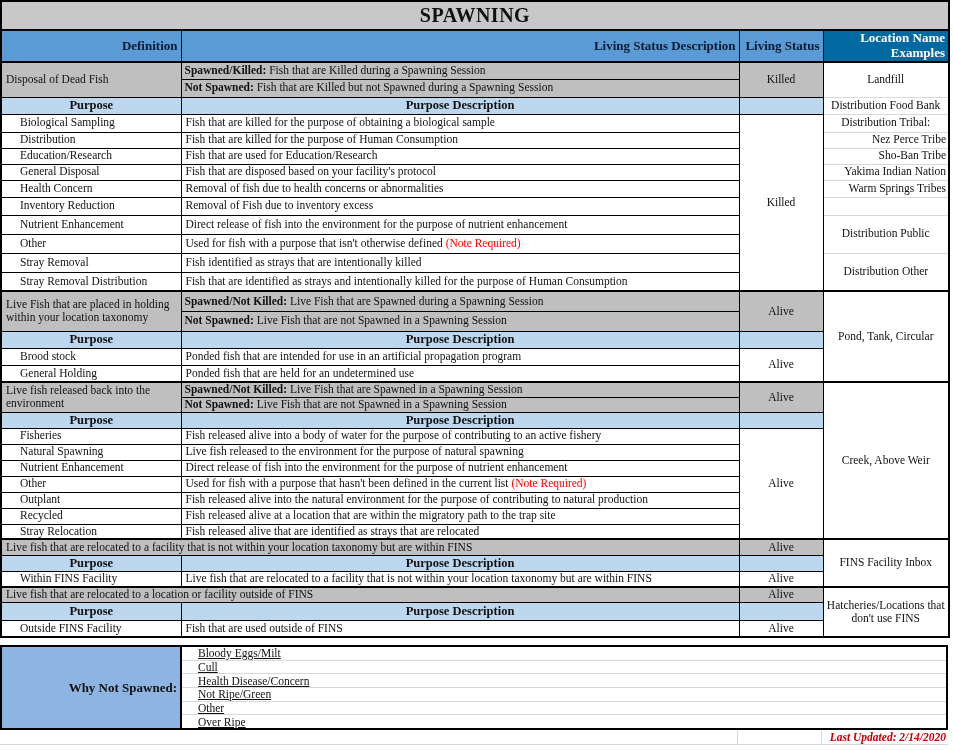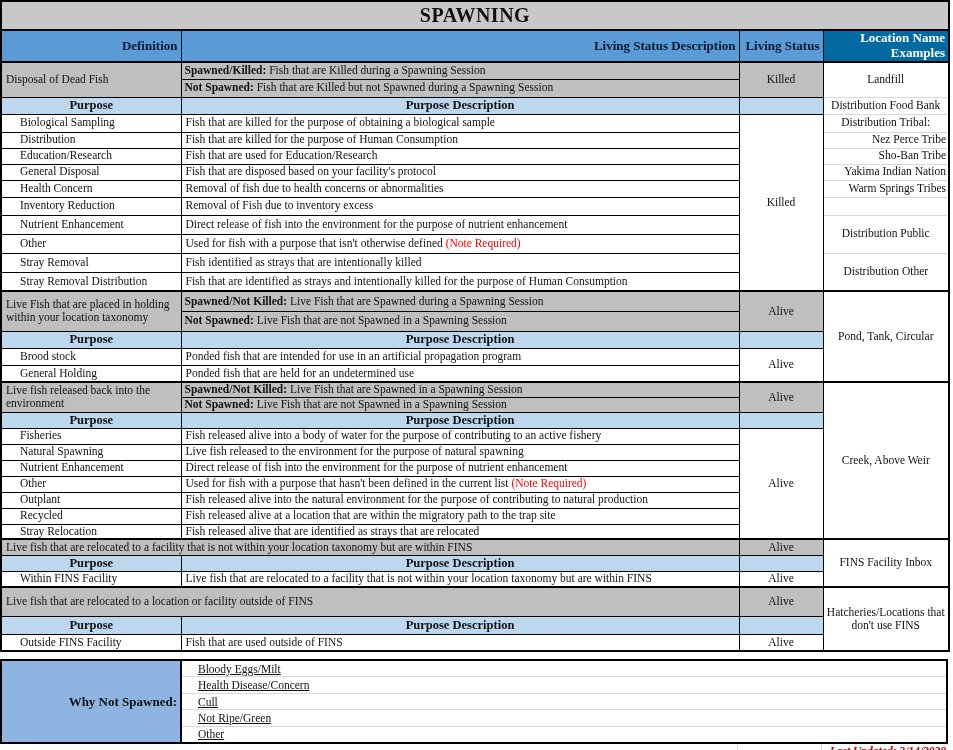--- a/index.html
+++ b/index.html
@@ -201,21 +201,21 @@
         <tr style="height: 16px;">
           <td class="phead"><span>Purpose</span></td>
           <td class="phead"><span>Purpose Description</span></td>
           <td class="phead"><span></span></td>
         </tr>
         <tr style="height: 16px;">
           <td class="pname"><span>Within FINS Facility</span></td>
           <td class="pdesc"><span>Live fish that are relocated to a facility that is not within your location taxonomy but are within FINS</span></td>
           <td class="status"><span>Alive</span></td>
         </tr>
-        <tr class="sec" style="height: 29px;">
+        <tr class="sec" style="height: 15px;">
           <td class="def gray" colspan="2"><span>Live fish that are relocated to a location or facility outside of FINS</span></td>
           <td class="status gray"><span>Alive</span></td>
           <td class="loc" rowspan="3"><span>Hatcheries/Locations that don't use FINS</span></td>
         </tr>
         <tr style="height: 18px;">
           <td class="phead"><span>Purpose</span></td>
           <td class="phead"><span>Purpose Description</span></td>
           <td class="phead"><span></span></td>
         </tr>
         <tr style="height: 17px;">
@@ -225,24 +225,25 @@
         </tr>
       </tbody>
   </table>
 
   <div class="spacer"></div>
 
   <div class="whyblock">
     <div class="why-label">Why Not Spawned:</div>
     <div class="why-items" id="why-items">
         <div class="why-item">Bloody Eggs/Milt</div>
+        <div class="why-item">Cull</div>
         <div class="why-item">Health Disease/Concern</div>
-        <div class="why-item">Cull</div>
         <div class="why-item">Not Ripe/Green</div>
         <div class="why-item">Other</div>
+        <div class="why-item">Over Ripe</div>
       </div>
   </div>
 
   <div class="footer-row">
     <div class="footer-cell-a"></div>
     <div class="footer-cell-b"></div>
     <div class="footer-cell-c">
       <span class="last-updated">Last Updated:  2/14/2020</span>
     </div>
   </div>

